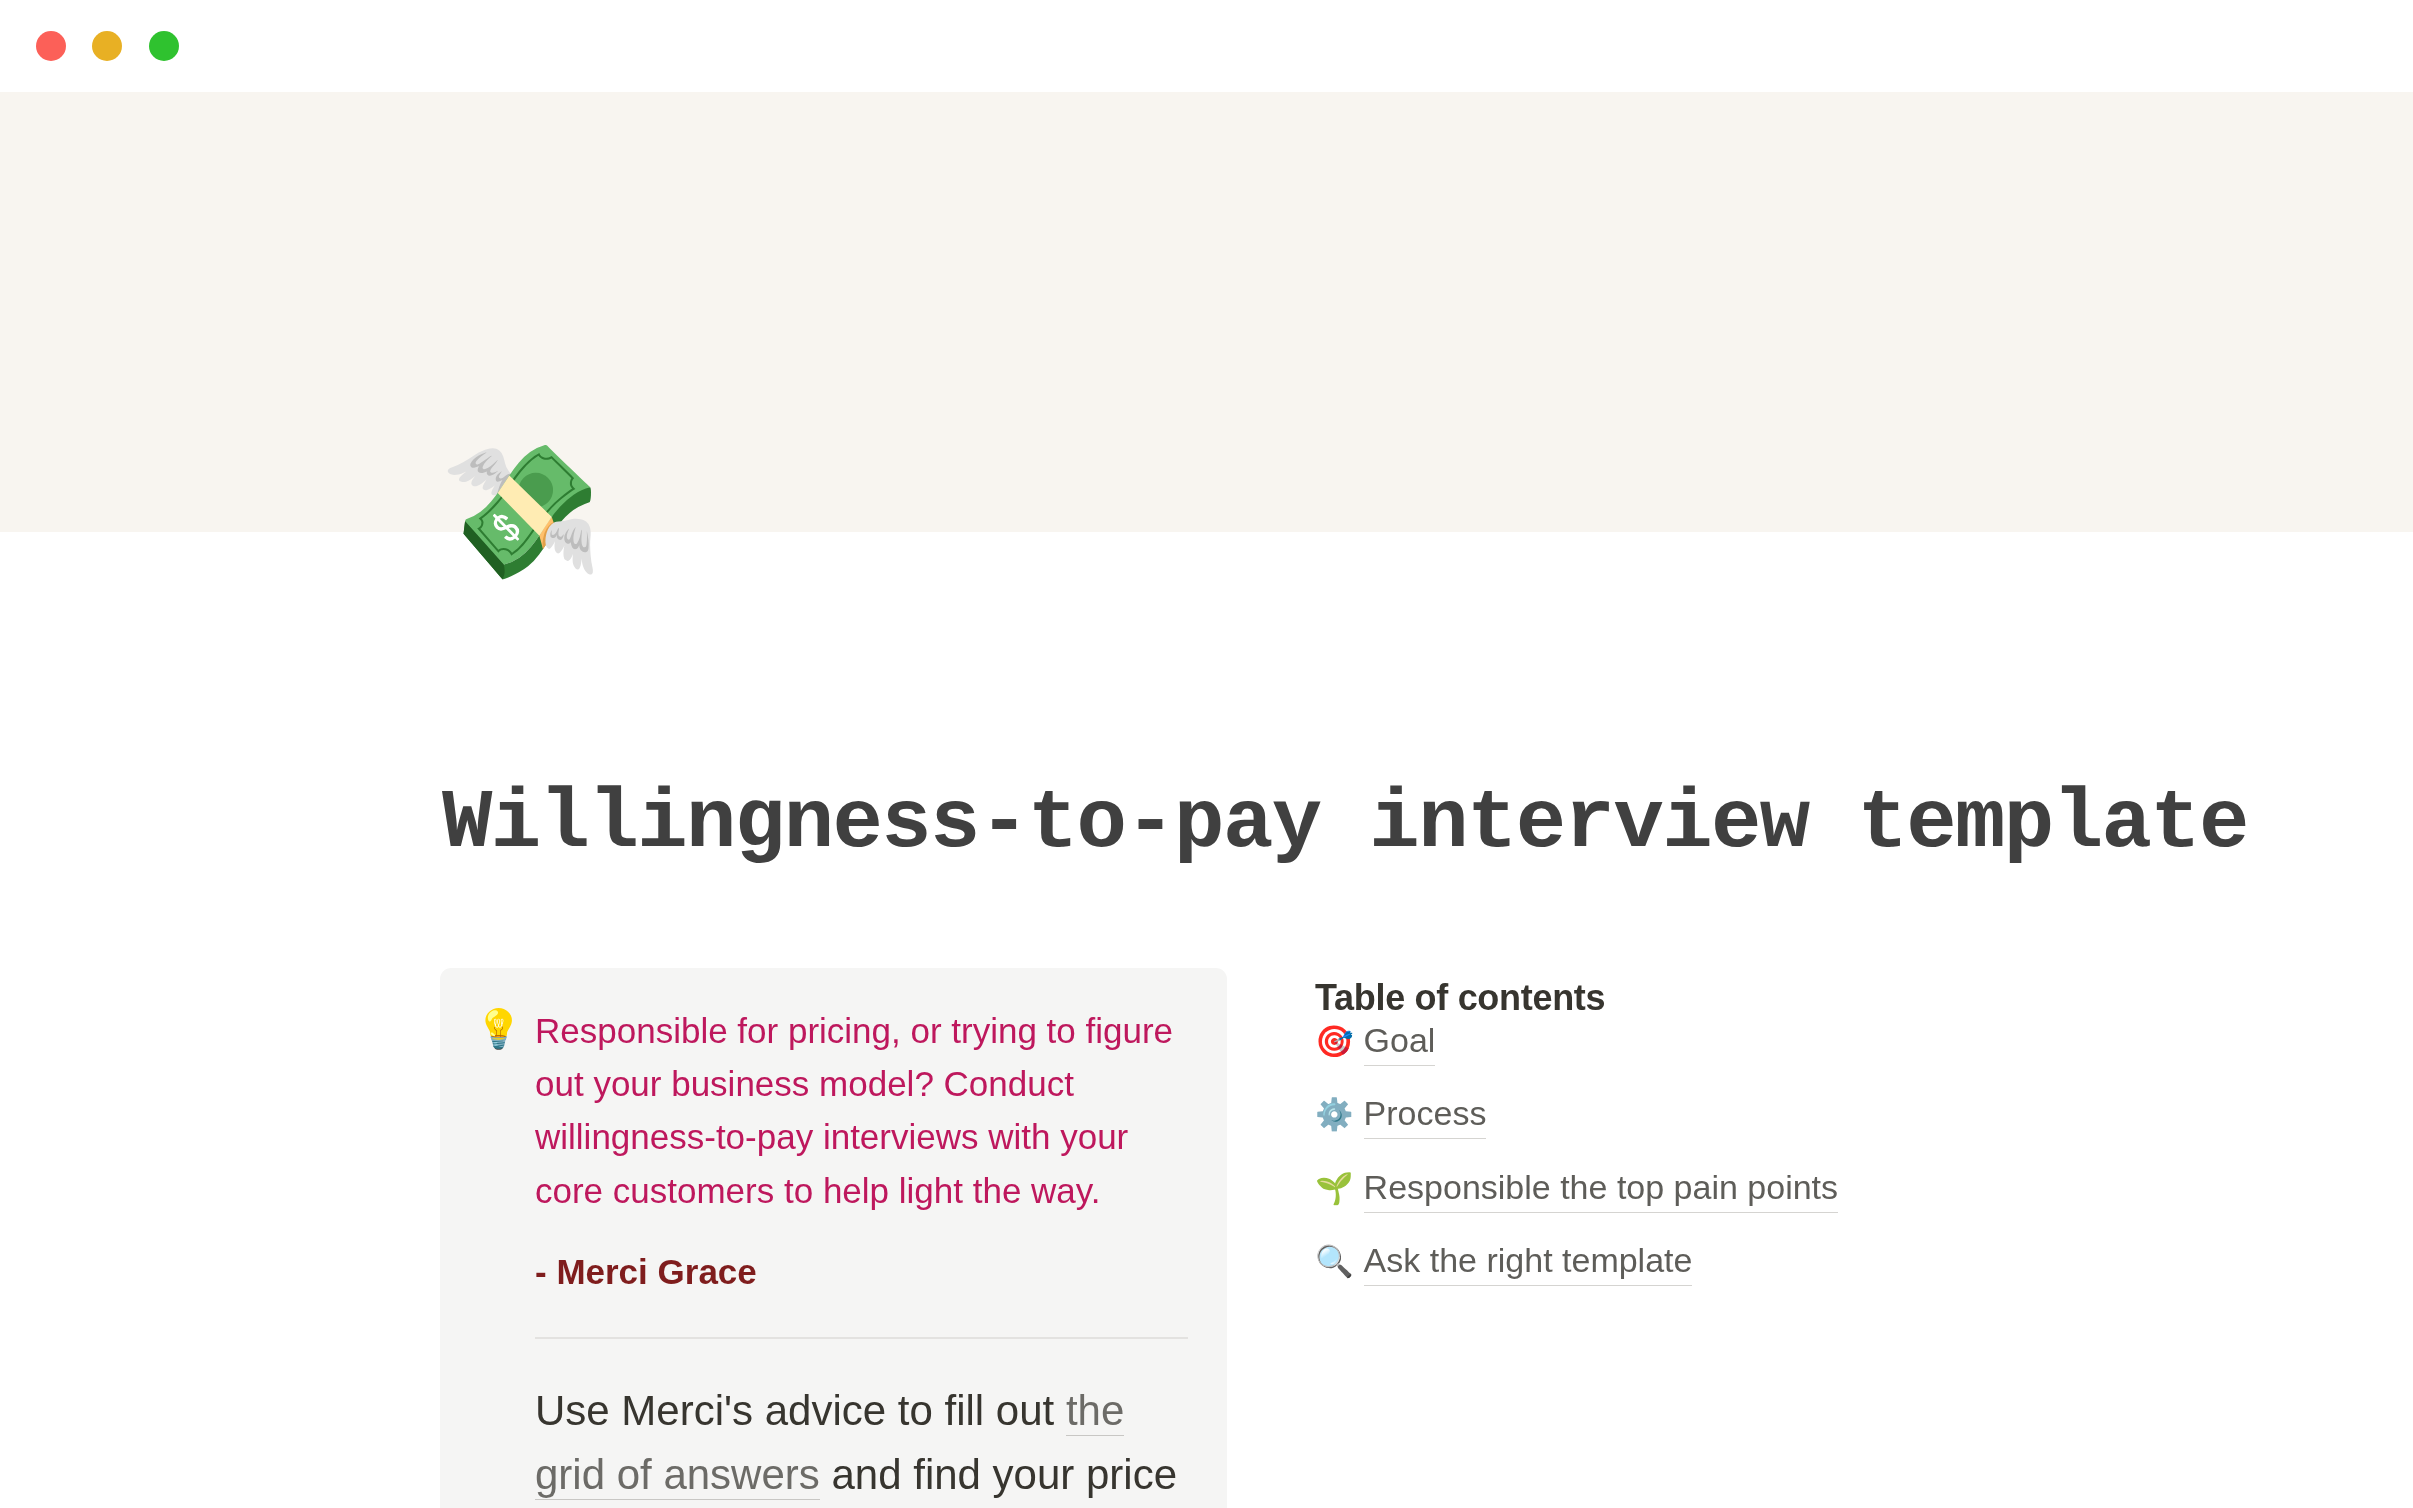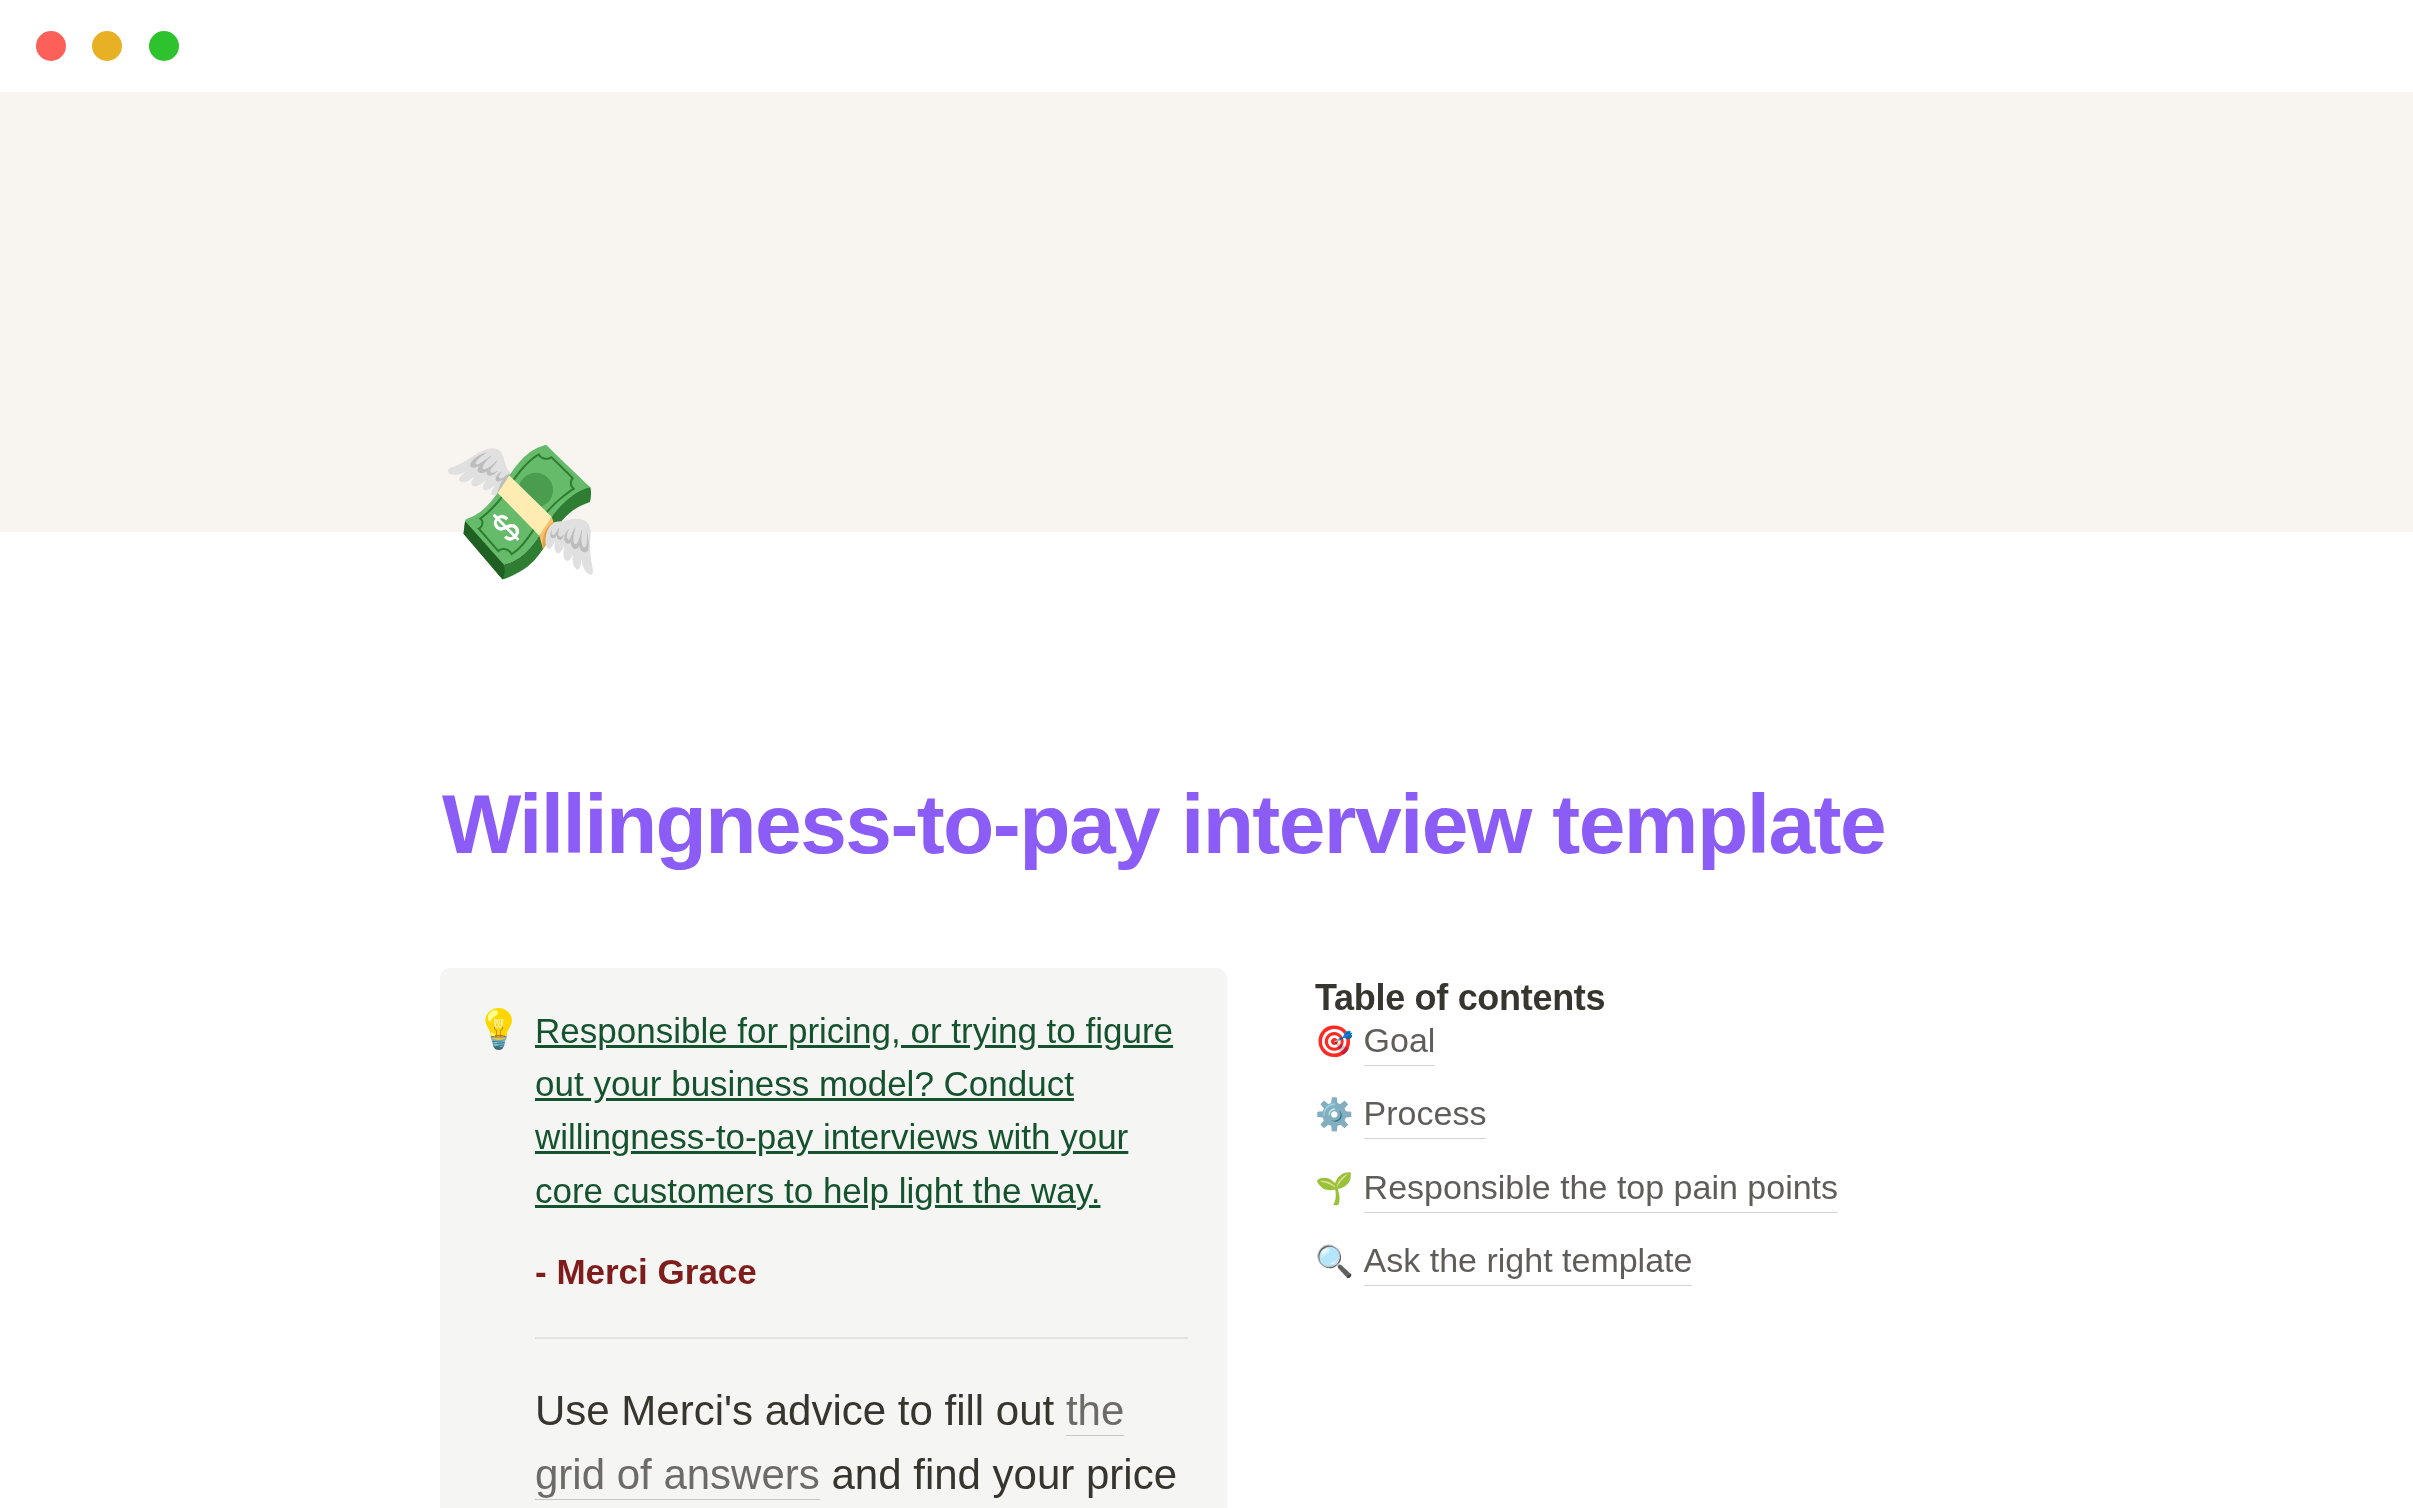--- a/index.html
+++ b/index.html
@@ -76,21 +76,22 @@
 
   .page-title {
     position: absolute;
     left: 442px;
     top: 685px;
     width: 1823px;
     font-size: 84px;
     font-weight: 700;
     letter-spacing: -1.6px;
     line-height: 1.12;
-    color: #8b5cf6;
+    color: #404040;
+    font-family: Liberation Mono, monospace;
   }
 
   
   .columns {
     position: absolute;
     left: 440px;
     top: 876px;
     width: 1823px;
     display: flex;
     align-items: flex-start;
@@ -114,22 +115,21 @@
     font-family: "DejaVu Sans", sans-serif;
     user-select: none;
   }
   .callout-body {
     flex: 1 1 auto;
     min-width: 0;
   }
   .callout-paragraph {
     font-size: 35px;
     line-height: 1.52;
-    color: #14532d;
-    text-decoration: underline;
+    color: #be185d;
   }
   .callout-attribution {
     font-size: 35px;
     line-height: 1.52;
     font-weight: 700;
     color: #7f1d1d;
     margin-top: 28px;
   }
   .callout-divider {
     height: 1.9px;

